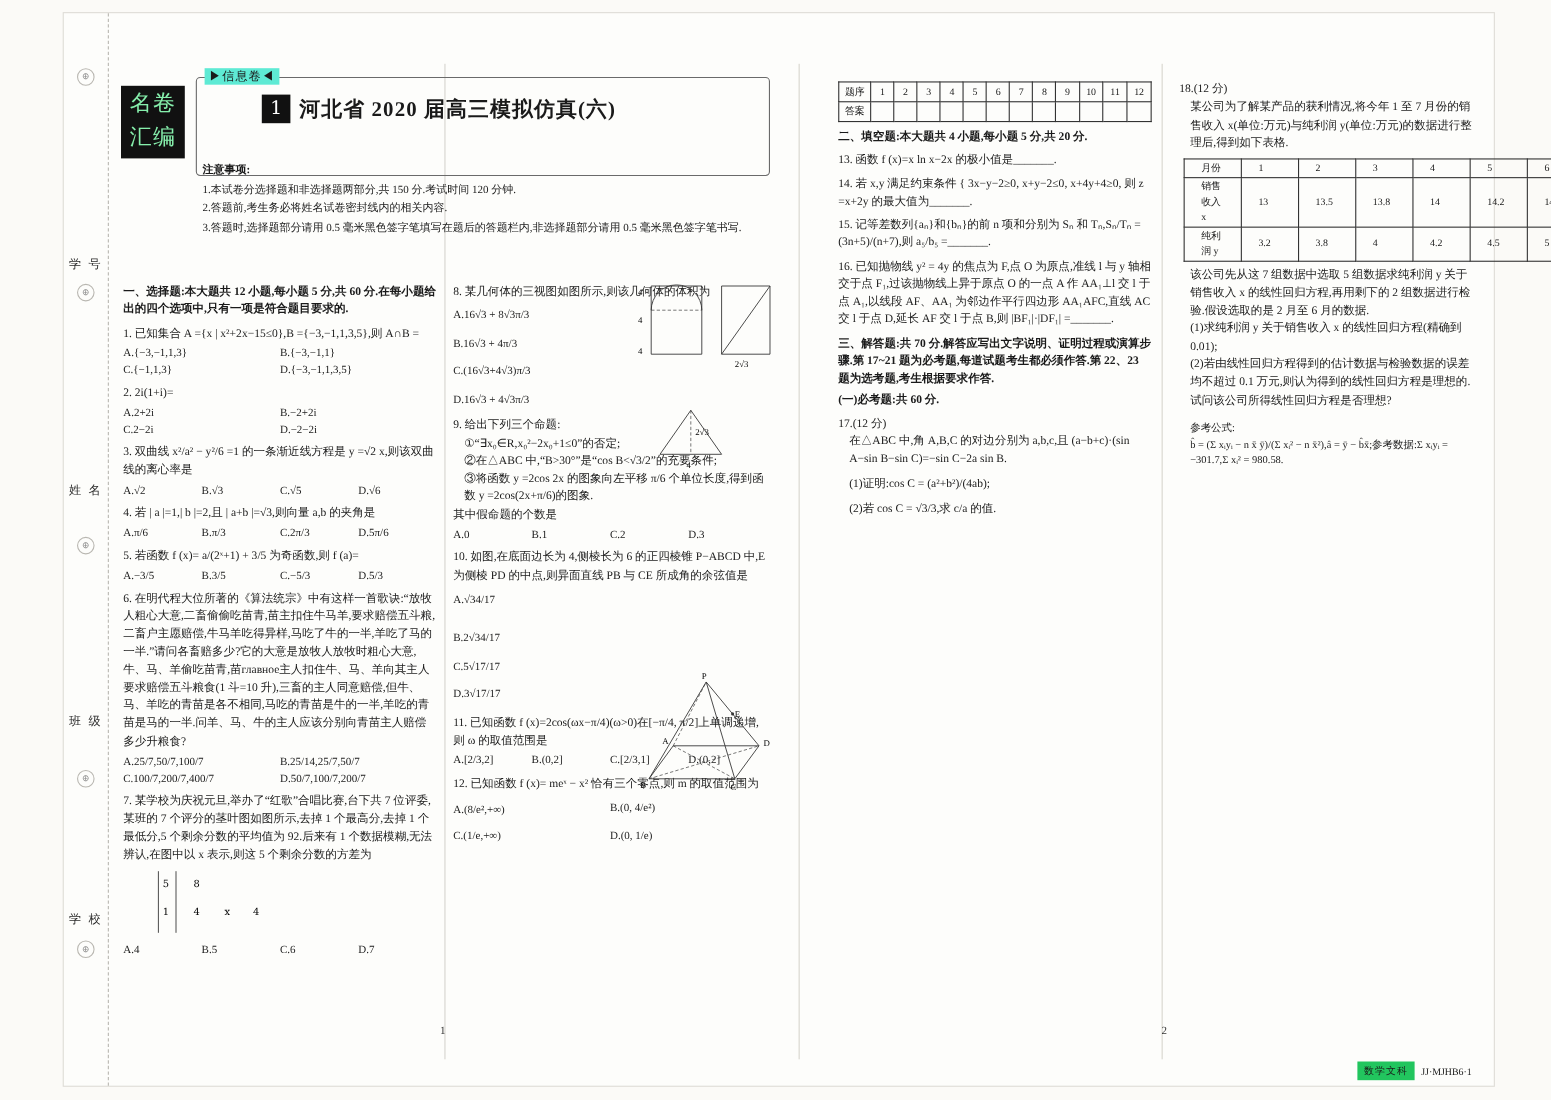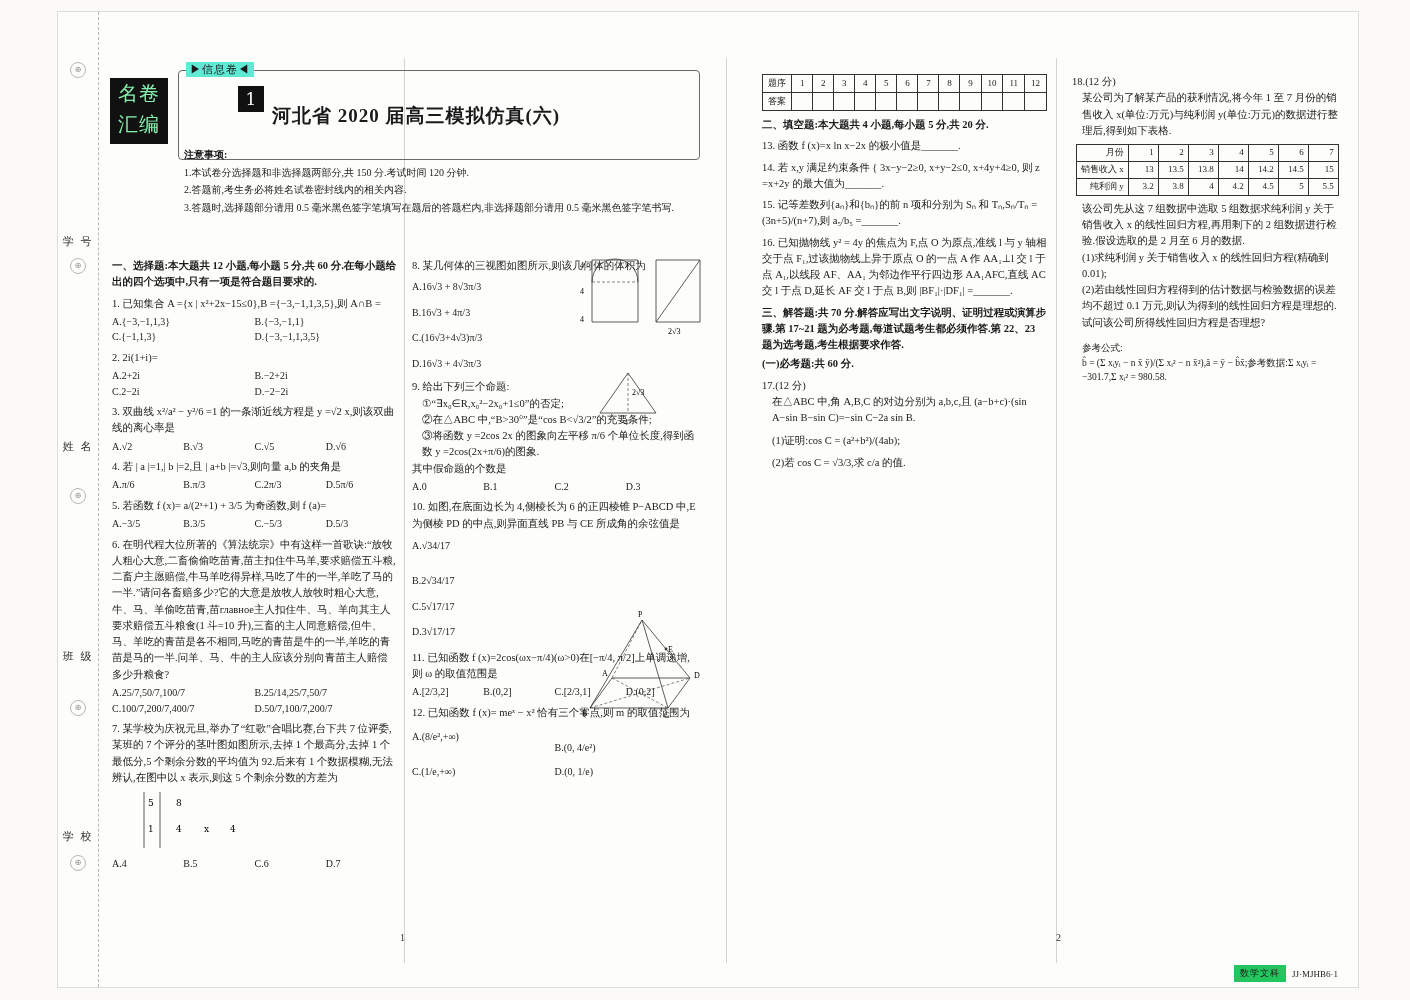--- a/index.html
+++ b/index.html
@@ -55,41 +55,41 @@
   }
   .tag{
     position:absolute;left:186px;top:62px;background:#5eead4;padding:0 4px;
     font-size:11px;letter-spacing:1px;text-align:right;
   }
   .paper-no{
     position:absolute;left:238px;top:86px;width:26px;height:26px;background:#111;color:#fff;
     font-size:17px;text-align:center;line-height:26px;font-family:"DejaVu Serif",serif;
   }
   .paper-title{
-    position:absolute;left:272px;top:103px;font-size:19px;letter-spacing:1px;font-weight:bold;
+    position:absolute;left:272px;top:86px;font-size:19px;letter-spacing:1px;font-weight:bold;
   }
   .notice{
     position:absolute;left:184px;top:146px;width:500px;font-size:10px;line-height:1.75;
   }
   .notice .nt{font-weight:bold;}
   
   .sec{font-weight:bold;}
   .q{margin-top:5px;}
   .opts{display:flex;flex-wrap:wrap;margin-top:2px;}
   .opt{width:25%;font-size:10px;}
   .opt.w50{width:50%;}
   .opt.w100{width:100%;}
   .indent{margin-left:10px;}
   
   .ansgrid{border-collapse:collapse;font-size:9px;margin-bottom:6px;}
   .ansgrid td{border:1px solid #333;width:21px;height:15px;text-align:center;}
   .ansgrid td.hd{width:30px;}
   
   .dtable{border-collapse:collapse;font-size:9px;margin:5px 0 5px 4px;}
-  .dtable td{border:1px solid #333;padding:1px 4px;text-align:right;min-width:21px;}
+  .dtable td{border:1px solid #333;padding:1px 15px;text-align:left;min-width:21px;}
   
   .figbox{position:relative;margin:4px 0 4px 4px;}
   svg{display:block;}
   .pgnum{position:absolute;font-size:10px;color:#333;}
   .footer-tag{
     position:absolute;right:72px;bottom:18px;display:flex;align-items:center;gap:6px;font-size:9px;
   }
   .footer-tag .box{background:#22c55e;padding:2px 6px;letter-spacing:1px;}
   .small{font-size:9.5px;}
 </style>
@@ -270,21 +270,21 @@
         <div class="opt">C.[2/3,1]</div>
         <div class="opt">D.(0,2]</div>
       </div>
     </div>
 
     <div class="q">
       <span>12.</span>
       <span>已知函数 f (x)= meˣ − x² 恰有三个零点,则 m 的取值范围为</span>
       <div class="opts">
         <div class="opt w50" style="margin-top:6px;">A.(8/e²,+∞)</div>
-        <div class="opt w50" style="margin-top:17px;">B.(0, 4/e²)</div>
+        <div class="opt w50" style="margin-top:4px;">B.(0, 4/e²)</div>
         <div class="opt w50" style="margin-top:8px;">C.(1/e,+∞)</div>
         <div class="opt w50" style="margin-top:8px;">D.(0, 1/e)</div>
       </div>
     </div>
   </div>
 
   <div style="position:absolute;left:578px;top:252px;">
     <svg width="140" height="105">
       <text x="2" y="16" font-size="8">4</text>
       <text x="2" y="42" font-size="8">4</text>

